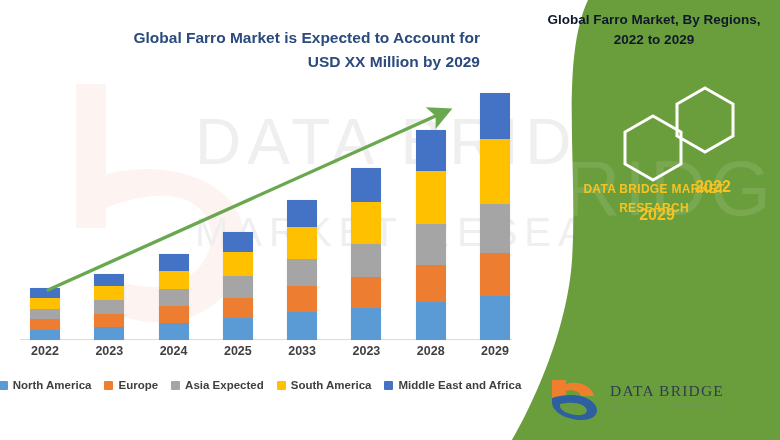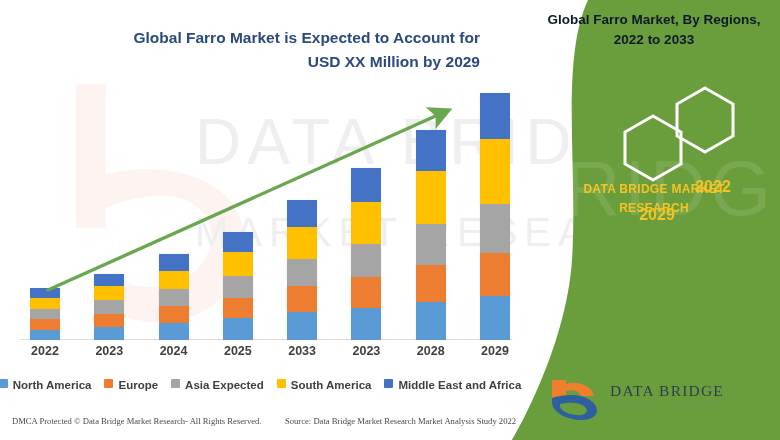--- a/index.html
+++ b/index.html
@@ -61,21 +61,21 @@
   }
   .xtick{
     width:30px;text-align:center;font-size:12.5px;font-weight:700;color:#404040;
   }
 
   
   .legend{
     position:absolute;left:0;top:374px;width:520px;height:22px;
     display:flex;align-items:center;justify-content:center;gap:13px;z-index:3;
   }
-  .lg-item{display:flex;align-items:flex-start;gap:5px;}
+  .lg-item{display:flex;align-items:center;gap:5px;}
   .lg-swatch{width:9px;height:9px;display:block;border-radius:1px;}
   .lg-label{font-size:11.5px;font-weight:700;color:#3f3f3f;white-space:nowrap;}
 
   
   .footer{position:absolute;left:0;top:416px;width:540px;height:20px;z-index:3;}
   .foot-left{
     position:absolute;left:12px;top:0;font-size:8.6px;color:#4a4a4a;
     font-family:"Liberation Serif", serif;white-space:nowrap;
   }
   .foot-right{
@@ -132,21 +132,21 @@
     <path d="M588 0 L780 0 L780 440 L512 440 C512 440 566 350 572 260 C578 168 560 60 588 0 Z" fill="#6a9e3c"></path>
     <g opacity="0.10" fill="#ffffff">
       <text x="508" y="215" font-family="Liberation Sans, sans-serif" font-size="78" letter-spacing="4">BRIDGE</text>
     </g>
     <path d="M588 0 L780 0 L780 440 L512 440 C512 440 566 350 572 260 C578 168 560 60 588 0 Z" fill="none"></path>
   </svg>
 
   <div class="green-content">
     <div class="gp-title">
       <span>Global Farro Market, By Regions,</span><br>
-      <span>2022 to 2033</span>
+      <span>2022 to 2029</span>
     </div>
 
     <div class="hexes">
       <svg viewBox="0 0 150 110" width="150" height="110" aria-hidden="true">
         <polygon points="100,10 128,26 128,58 100,74 72,58 72,26" fill="none" stroke="#ffffff" stroke-width="3"></polygon>
         <polygon points="48,38 76,54 76,86 48,102 20,86 20,54" fill="none" stroke="#ffffff" stroke-width="3"></polygon>
       </svg>
       <div class="hex-label hex-2022-label">2022</div>
       <div class="hex-label hex-2029-label">2029</div>
     </div>
@@ -273,19 +273,15 @@
         <div class="lg-item">
           <span class="lg-swatch" style="background: rgb(255, 192, 0);"></span>
           <span class="lg-label">South America</span>
         </div>
         <div class="lg-item">
           <span class="lg-swatch" style="background: rgb(68, 114, 196);"></span>
           <span class="lg-label">Middle East and Africa</span>
         </div>
       </div>
 
-    <div class="footer">
-      <div class="foot-left">DMCA Protected © Data Bridge Market Research- All Rights Reserved.</div>
-      <div class="foot-right">Source: Data Bridge Market Research Market Analysis Study 2022</div>
-    </div>
 
   </div>
 </div>
 
 </body></html>

